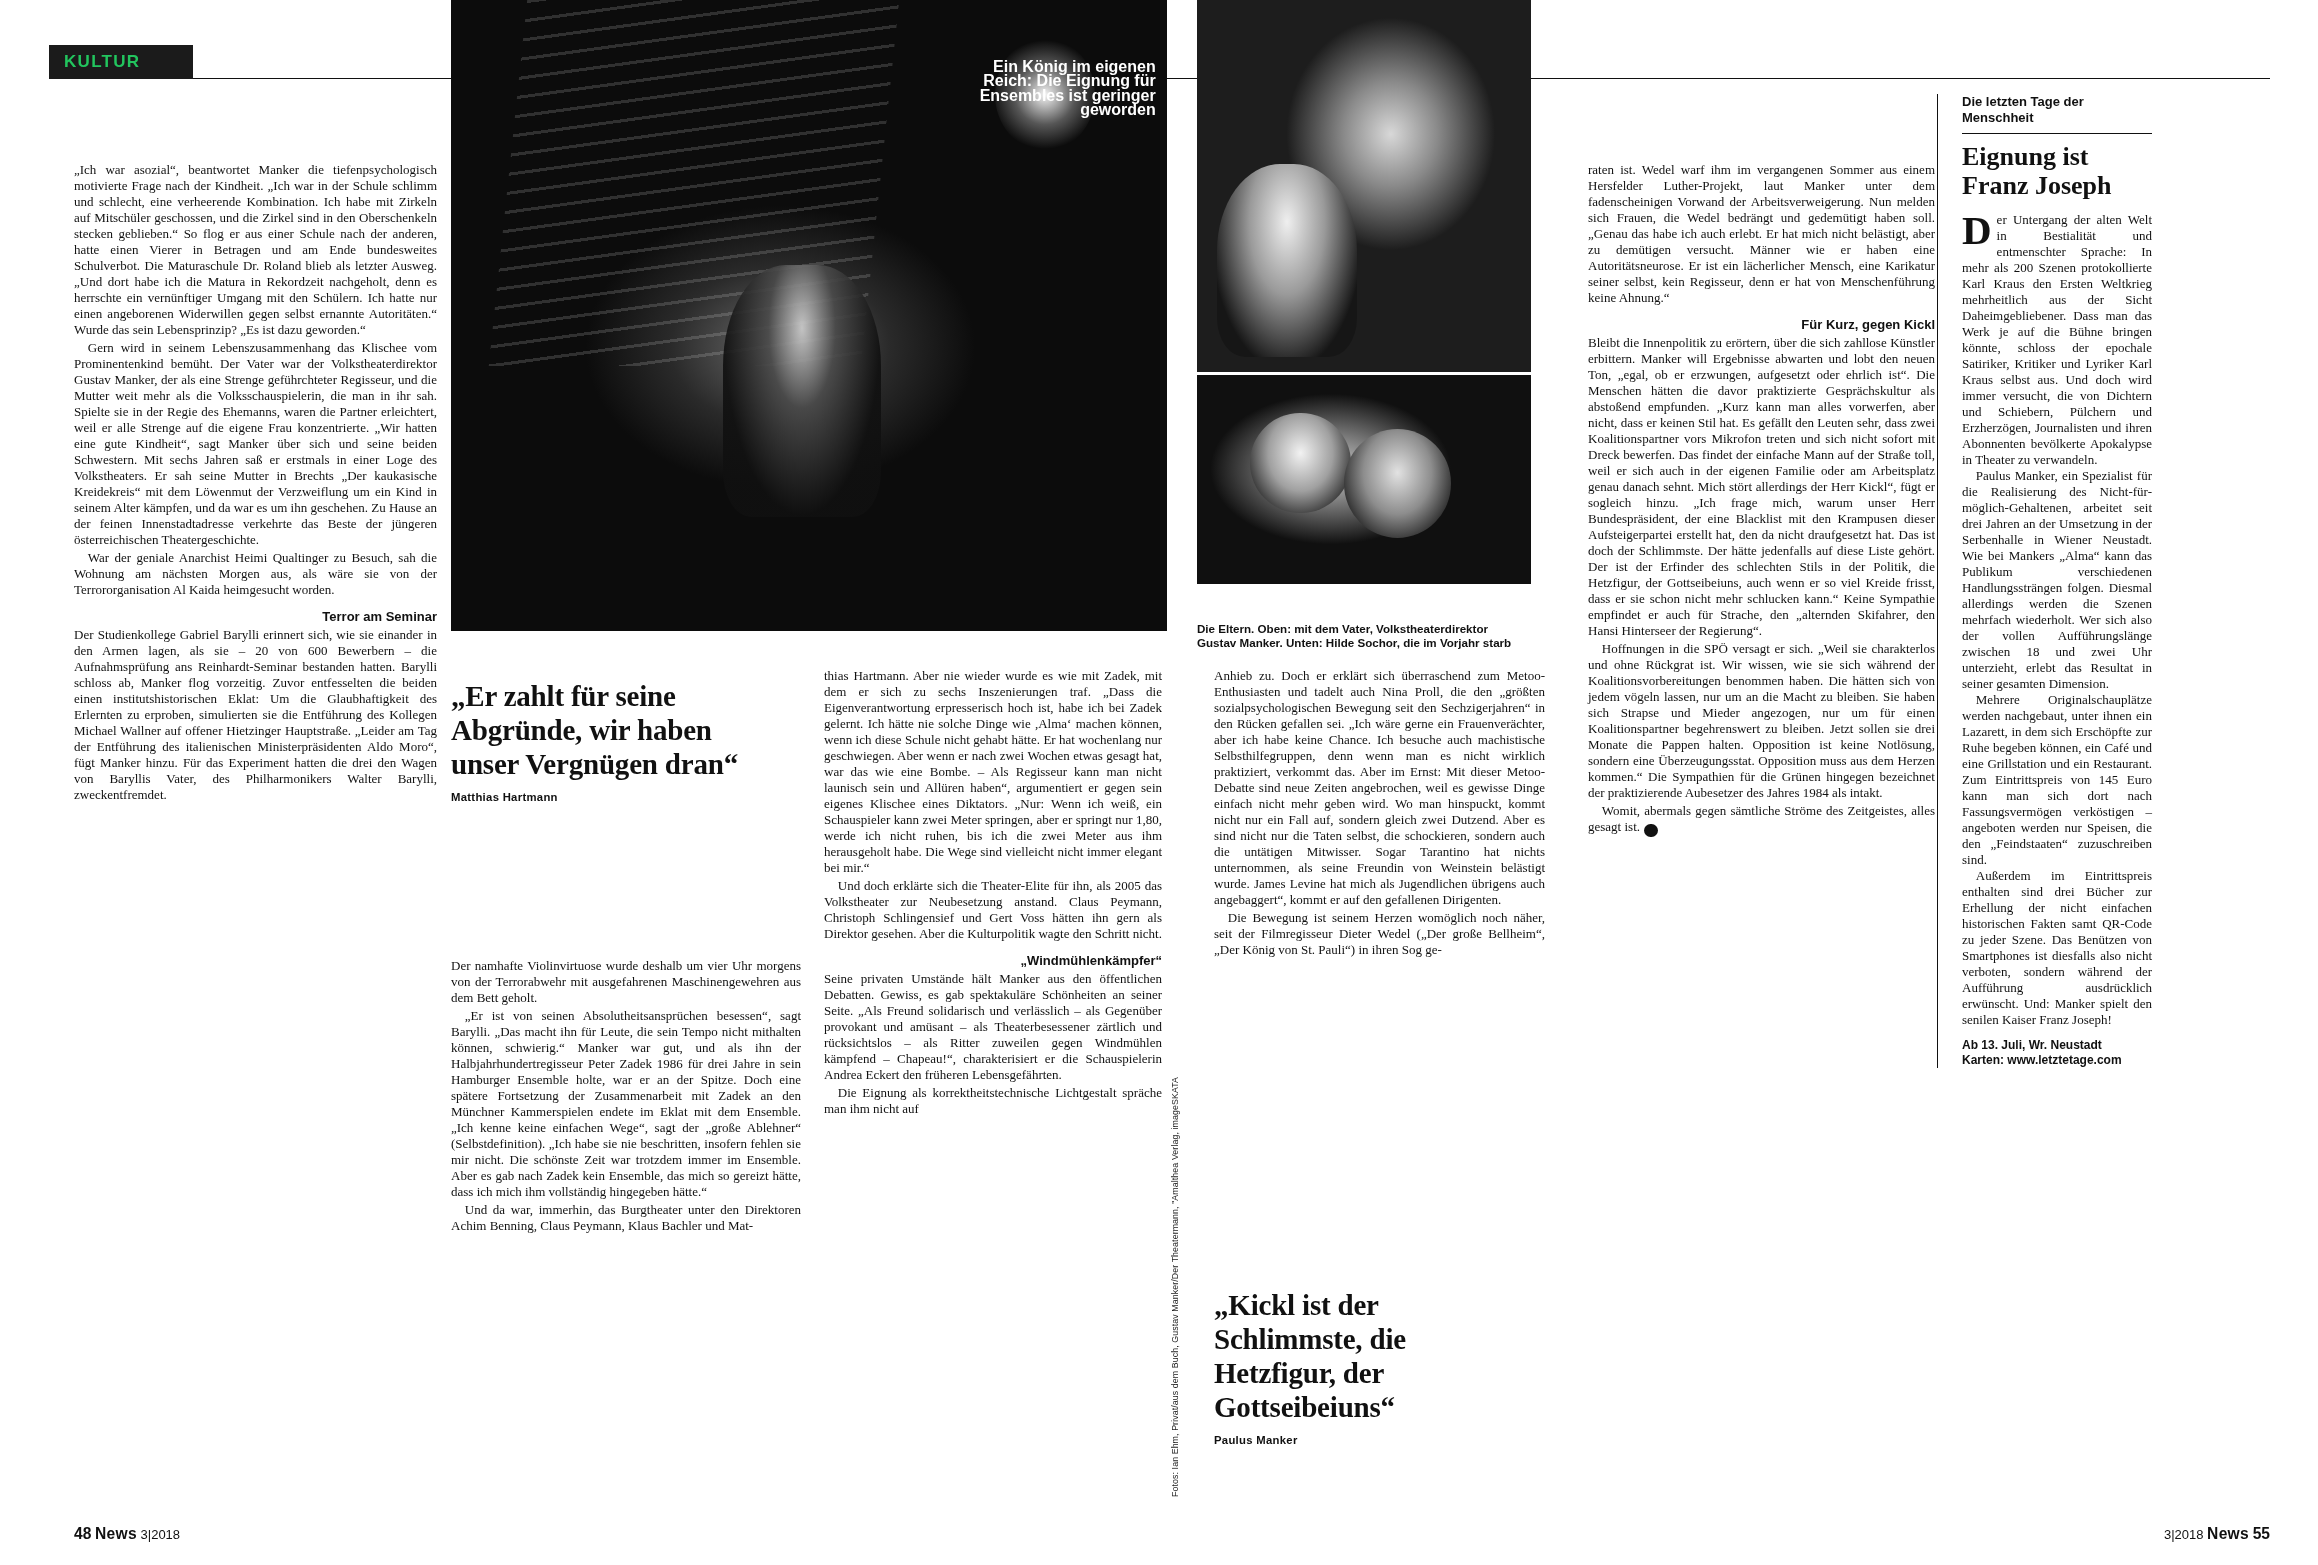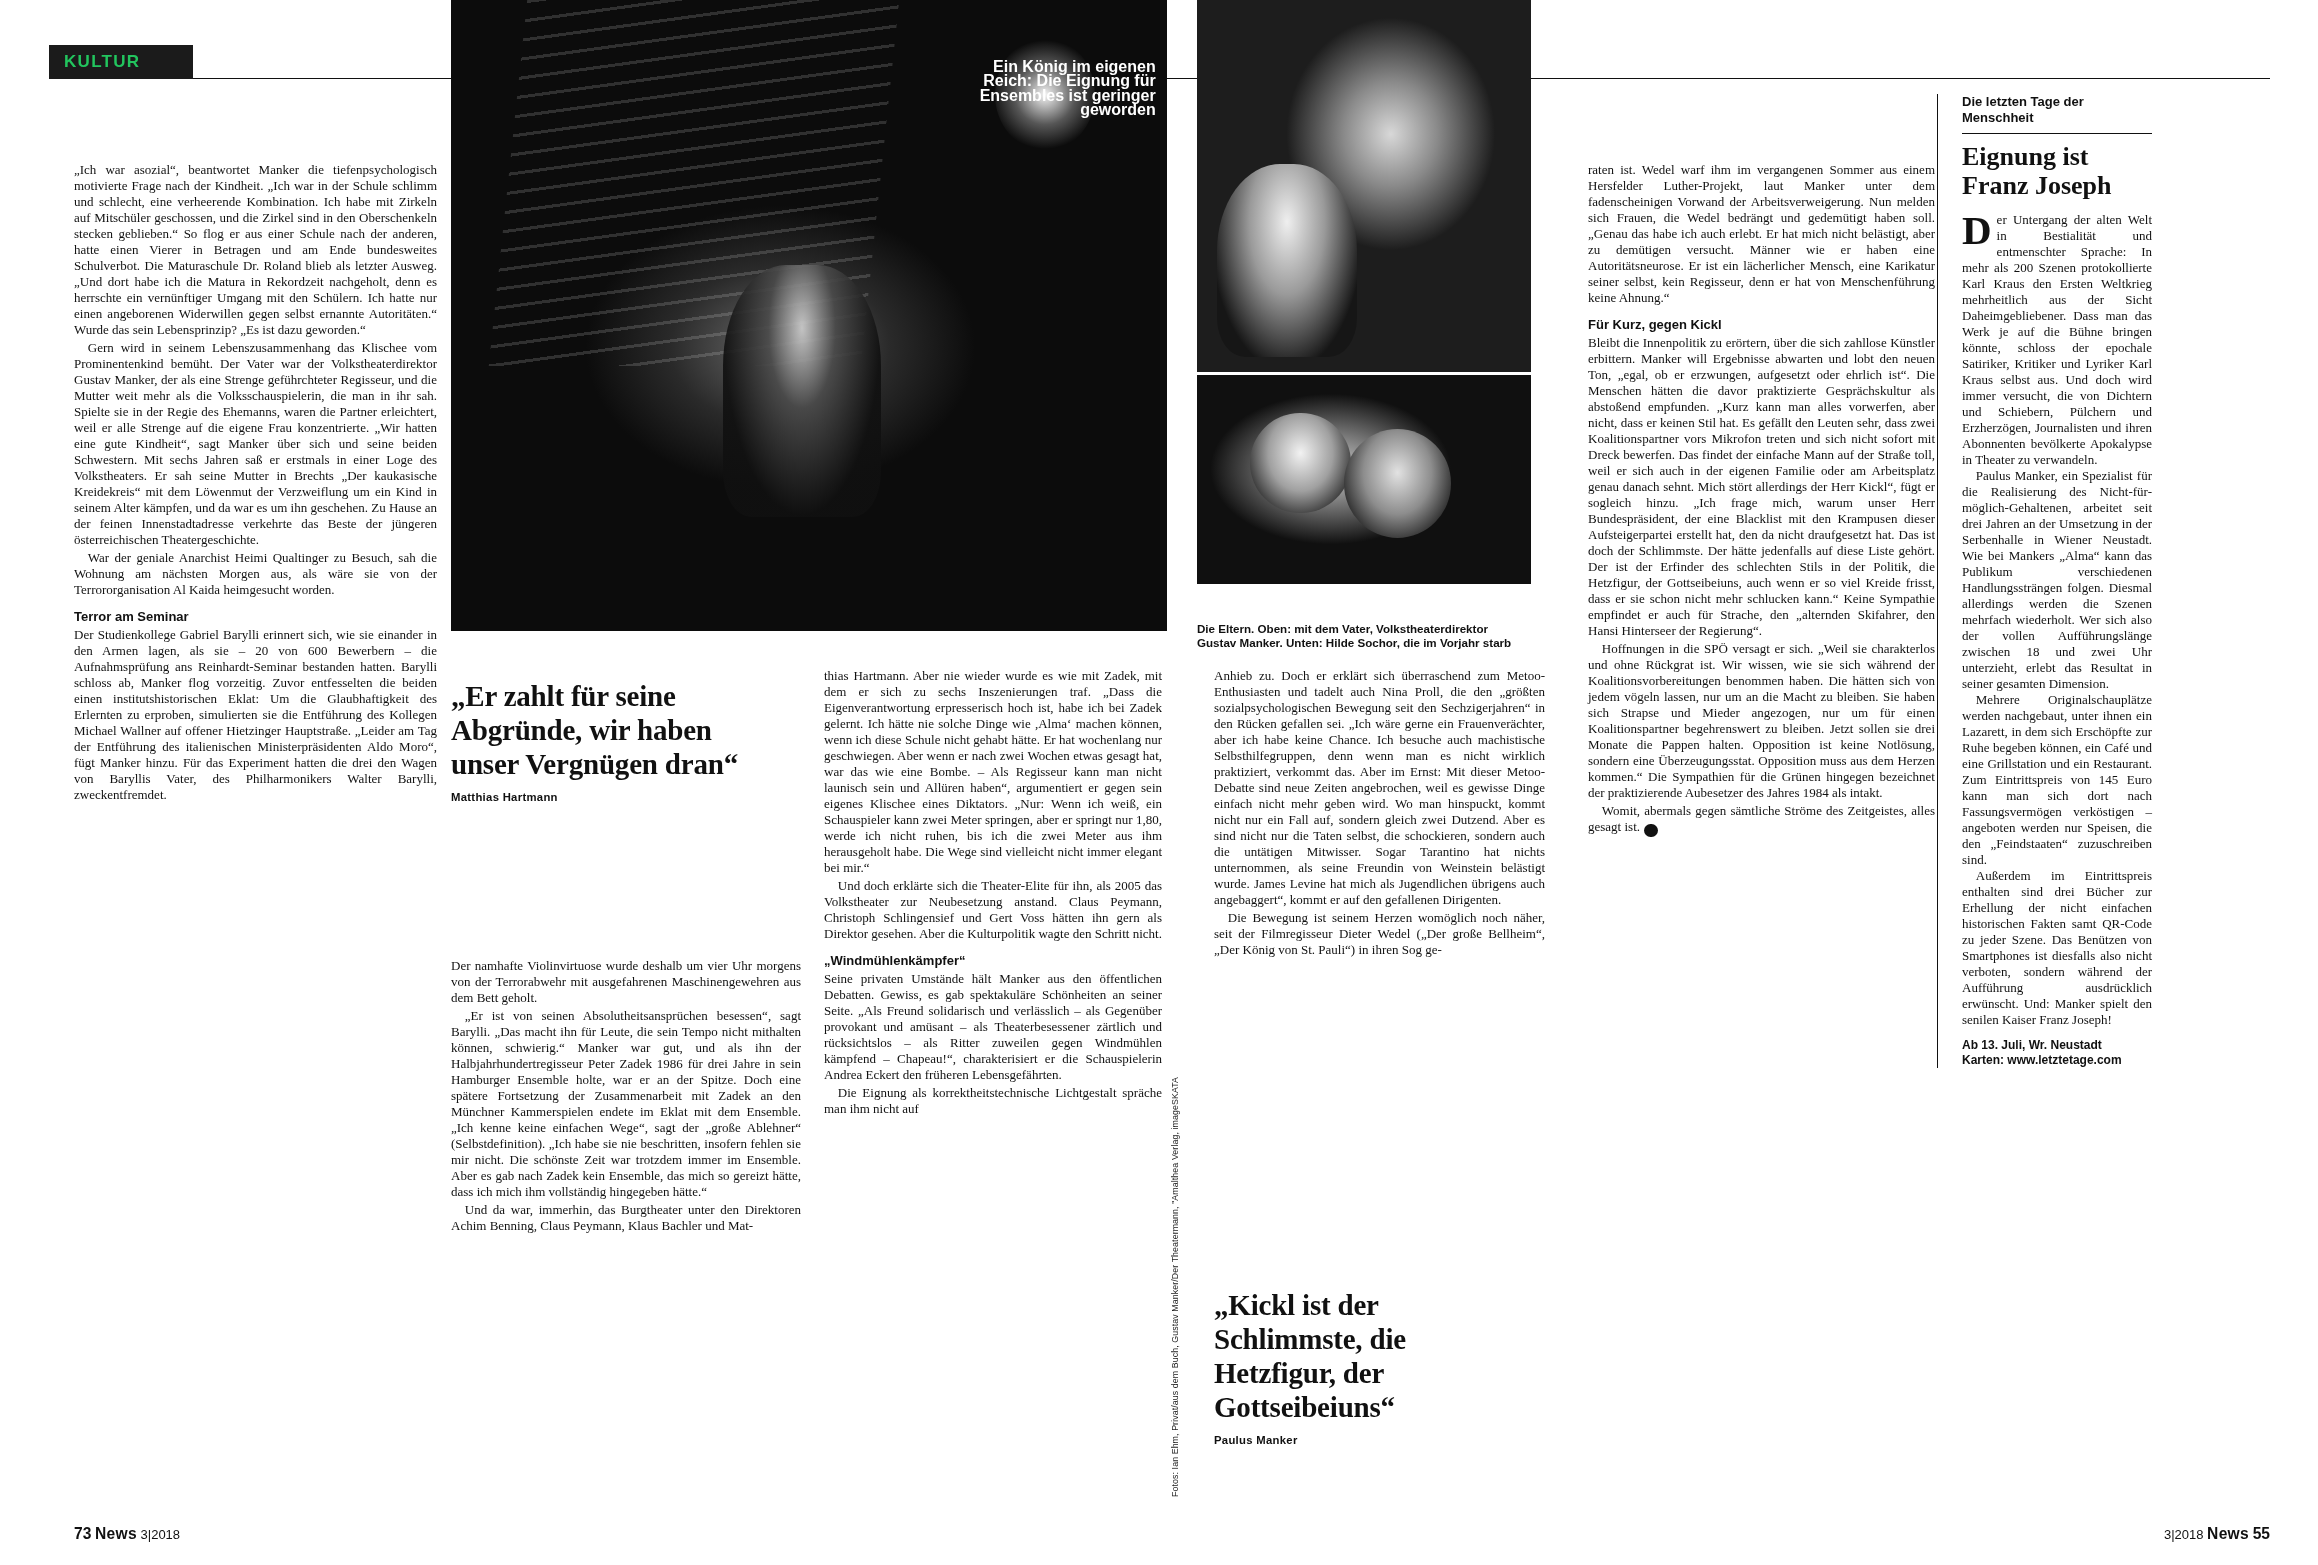--- a/index.html
+++ b/index.html
@@ -28,21 +28,21 @@
     margin: 2px 0 0 0;
     text-indent: 0;
   }
   .col-text p + p { text-indent: 13.8px; }
   .subhead {
     font-family: "Liberation Sans", sans-serif;
     font-weight: bold;
     font-size: 13px;
     line-height: 15.6px;
     margin: 10.6px 0 2.5px 0;
-    text-align: left;
+    text-align: right;
   }
   
   .kultur-flag {
     position: absolute;
     left: 49px;
     top: 45px;
     width: 144px;
     height: 34px;
     background: #1b1b1b;
     color: #22c55e;
@@ -369,21 +369,21 @@
       <p><span class="dropcap">D</span><span>er Untergang der alten Welt in Bestialität und entmenschter Sprache: In mehr als 200 Szenen protokollierte Karl Kraus den Ersten Weltkrieg mehrheitlich aus der Sicht Daheimgebliebener. Dass man das Werk je auf die Bühne bringen könnte, schloss der epochale Satiriker, Kritiker und Lyriker Karl Kraus selbst aus. Und doch wird immer versucht, die von Dichtern und Schiebern, Pülchern und Erzherzögen, Journalisten und ihren Abonnenten bevölkerte Apokalypse in Theater zu verwandeln.</span></p>
       <p>Paulus Manker, ein Spezialist für die Realisierung des Nicht-für-möglich-Gehaltenen, arbeitet seit drei Jahren an der Umsetzung in der Serbenhalle in Wiener Neustadt. Wie bei Mankers „Alma“ kann das Publikum verschiedenen Handlungssträngen folgen. Diesmal allerdings werden die Szenen mehrfach wiederholt. Wer sich also der vollen Aufführungslänge zwischen 18 und zwei Uhr unterzieht, erlebt das Resultat in seiner gesamten Dimension.</p>
       <p>Mehrere Originalschauplätze werden nachgebaut, unter ihnen ein Lazarett, in dem sich Erschöpfte zur Ruhe begeben können, ein Café und eine Grillstation und ein Restaurant. Zum Eintrittspreis von 145 Euro kann man sich dort nach Fassungsvermögen verköstigen – angeboten werden nur Speisen, die den „Feindstaaten“ zuzuschreiben sind.</p>
       <p>Außerdem im Eintrittspreis enthalten sind drei Bücher zur Erhellung der nicht einfachen historischen Fakten samt QR-Code zu jeder Szene. Das Benützen von Smartphones ist diesfalls also nicht verboten, sondern während der Aufführung ausdrücklich erwünscht. Und: Manker spielt den senilen Kaiser Franz Joseph!</p>
     </div>
     <div class="sidebar-footer" style="white-space:pre-line;">Ab 13. Juli, Wr. Neustadt
 Karten: www.letztetage.com</div>
   </div>
 
   <div class="folio" style="left:74px;">
-    <span class="num">73</span>
+    <span class="num">48</span>
     <span class="news">News</span>
     <span>3|2018</span>
   </div>
   <div class="folio" style="right:49px;">
     <span>3|2018</span>
     <span class="news">News</span>
     <span class="num">55</span>
   </div>
 
 </div>

